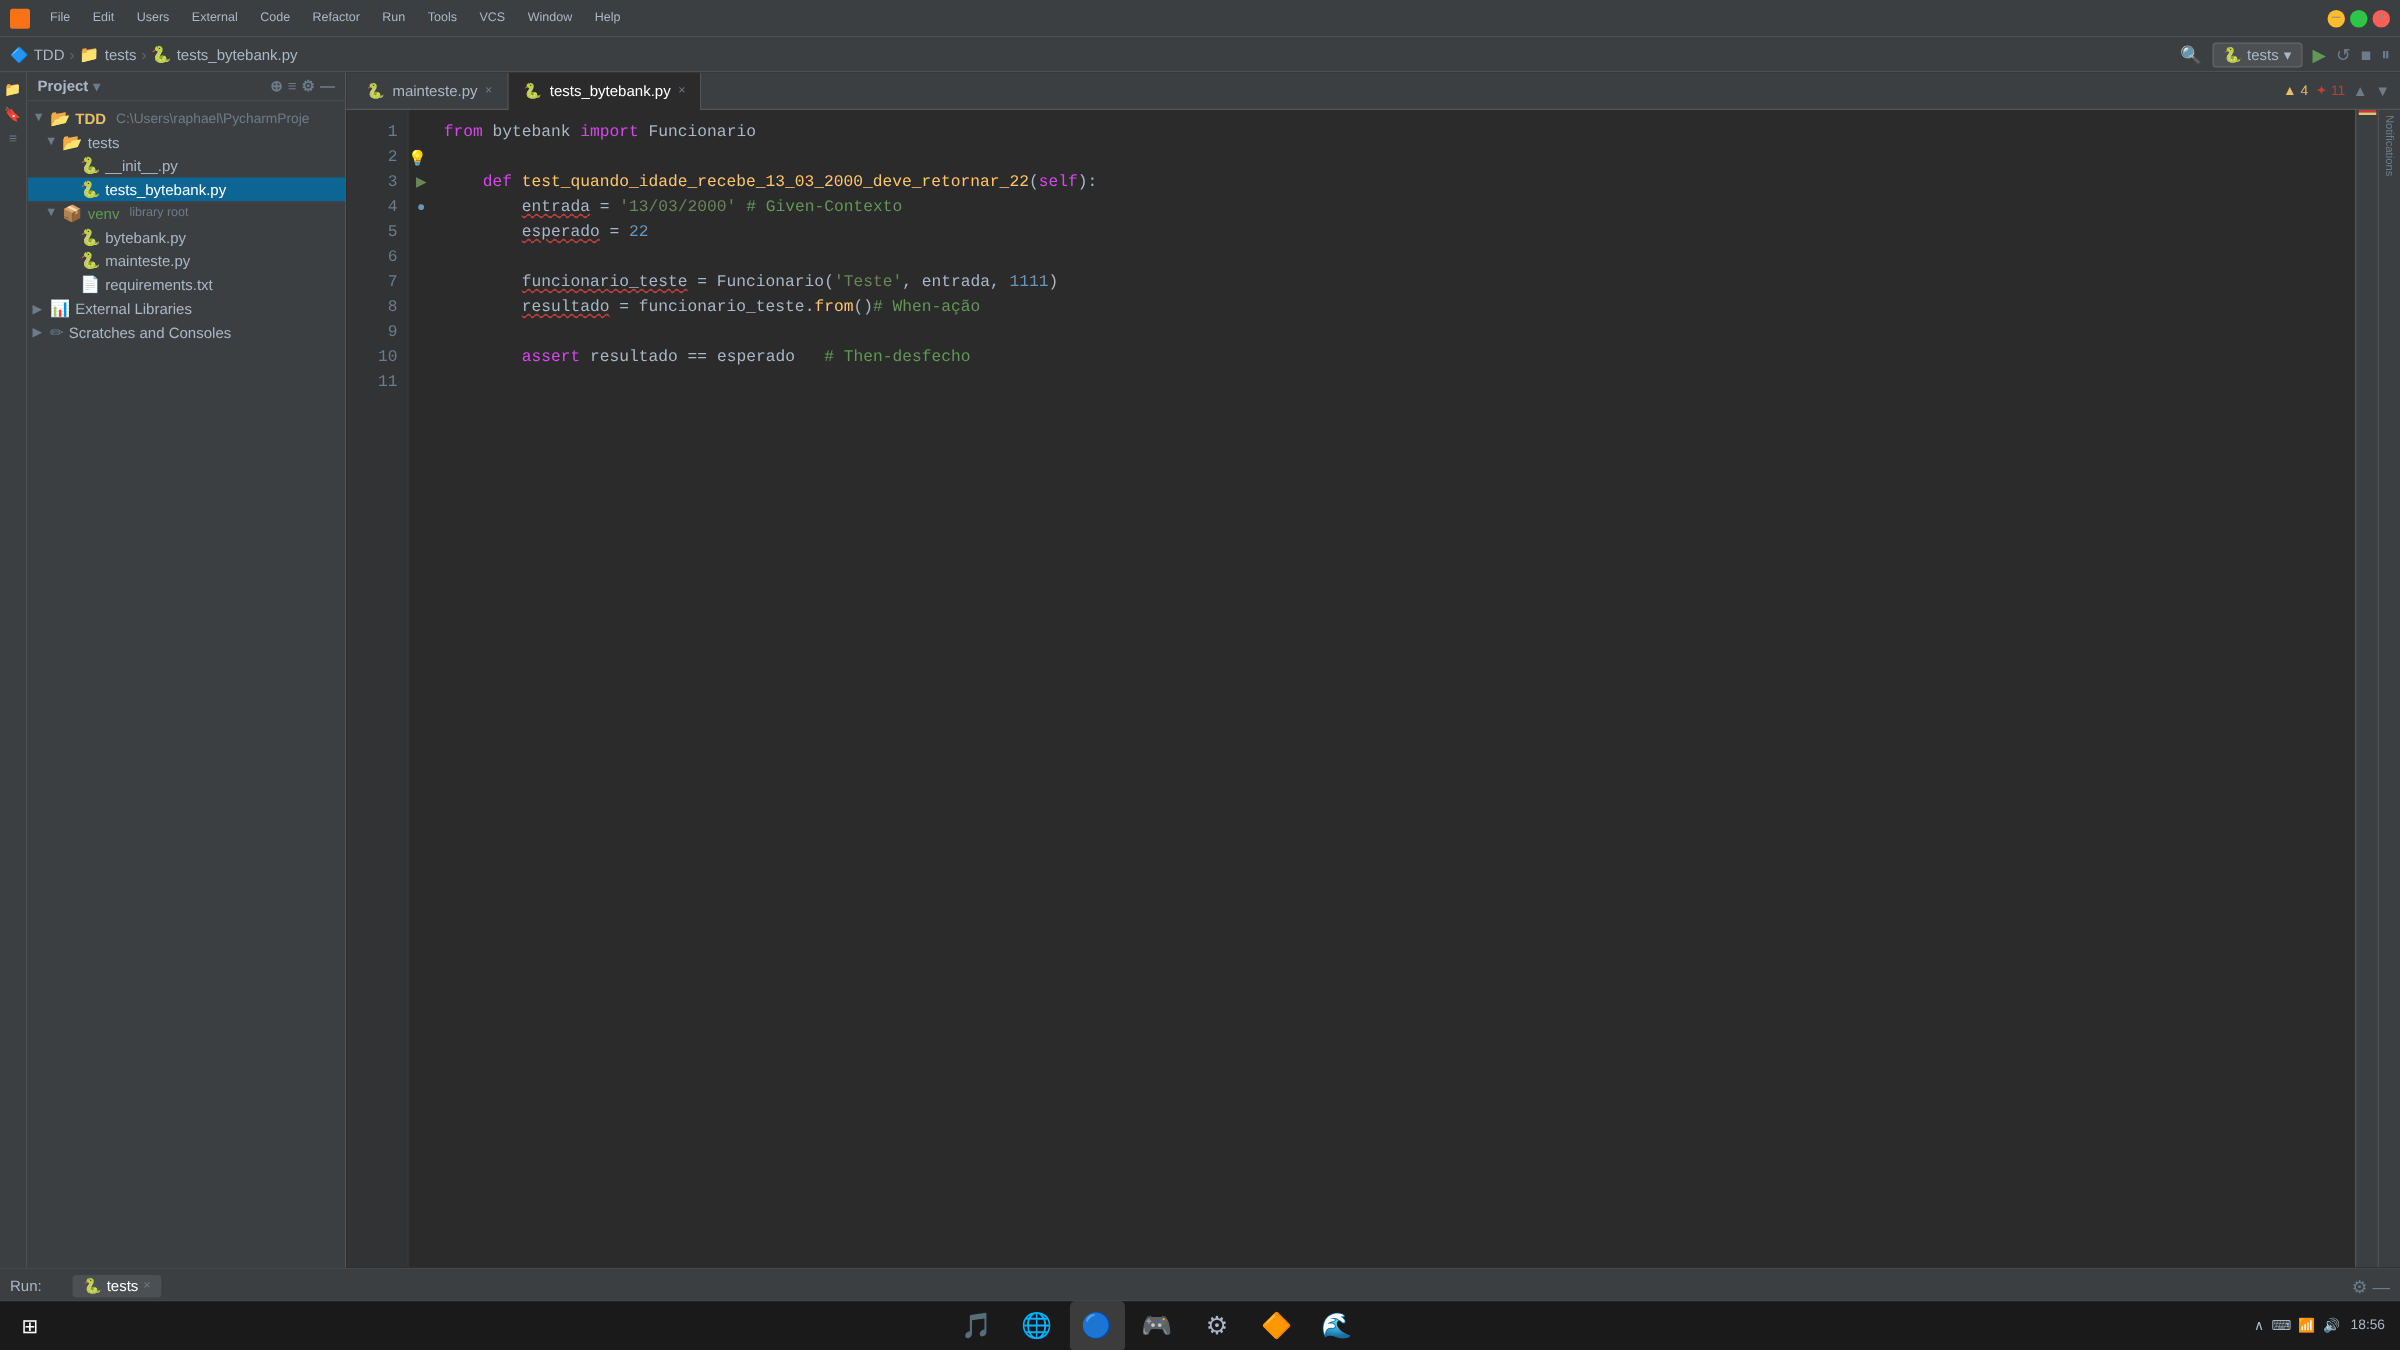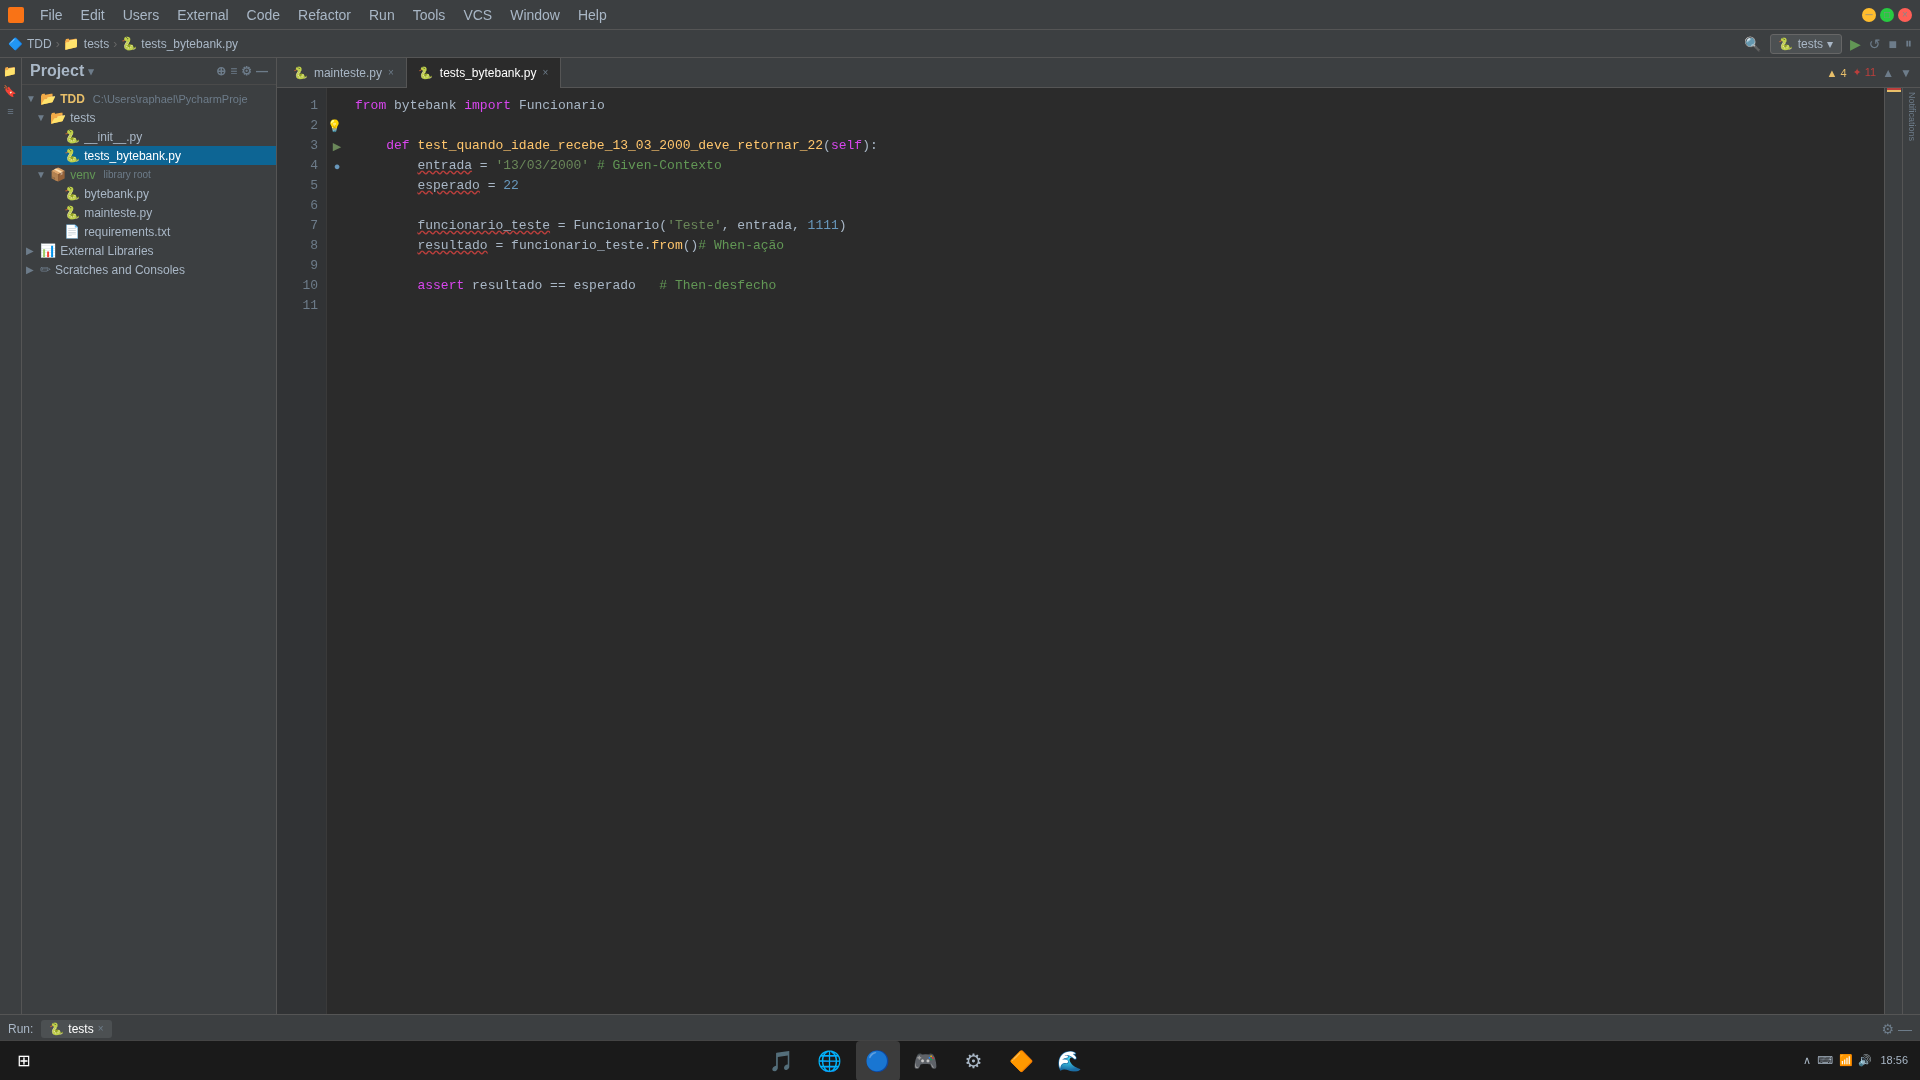--- a/index.html
+++ b/index.html
@@ -33,21 +33,21 @@
     #title-bar .menu-items {
       display: flex;
       gap: 2px;
       flex: 1;
     }
     #title-bar .menu-item {
       padding: 2px 8px;
       color: #a9b7c6;
       cursor: pointer;
       border-radius: 3px;
-      font-size: 14px;
+      font-size: 10px;
     }
     #title-bar .window-title {
       color: #a9b7c6;
       font-size: 12px;
       flex: 1;
       text-align: center;
     }
     #title-bar .window-controls {
       display: flex;
       gap: 4px;
@@ -134,21 +134,21 @@
       flex-direction: column;
     }
     #project-panel-header {
       display: flex;
       align-items: center;
       padding: 4px 8px;
       background: #3c3f41;
       border-bottom: 1px solid #4a4a4a;
       gap: 4px;
     }
-    #project-panel-header span { font-size: 16px; font-weight: bold; color: #a9b7c6; }
+    #project-panel-header span { font-size: 12px; font-weight: bold; color: #a9b7c6; }
     #project-panel-header .header-icons {
       margin-left: auto;
       display: flex;
       gap: 4px;
     }
     #project-panel-header .header-icons span {
       font-size: 12px;
       color: #6d7c8a;
       cursor: pointer;
     }
@@ -631,21 +631,21 @@
       </div>
       <div id="notifications-col">
         <span style="writing-mode:vertical-rl;text-orientation:mixed;font-size:9px;color:#6d7c8a;">Notifications</span>
       </div>
     </div>
   </div>
 </div>
 
 <div id="bottom-panel">
   <div id="bottom-tabs">
-    <span style="font-size:12px;color:#a9b7c6;margin-right:4px;">Run:</span>
+    <span style="font-size:12px;color:#a9b7c6;margin-right:21px;">Run:</span>
     <div class="bottom-tab active">
       <span style="color:#629755;">🐍</span>
       <span>tests</span>
       <span class="tab-close-btn">×</span>
     </div>
     <div class="bottom-tab-right">
       <span style="font-size:14px;cursor:pointer;color:#6d7c8a;">⚙</span>
       <span style="font-size:14px;cursor:pointer;color:#6d7c8a;">—</span>
     </div>
   </div>

